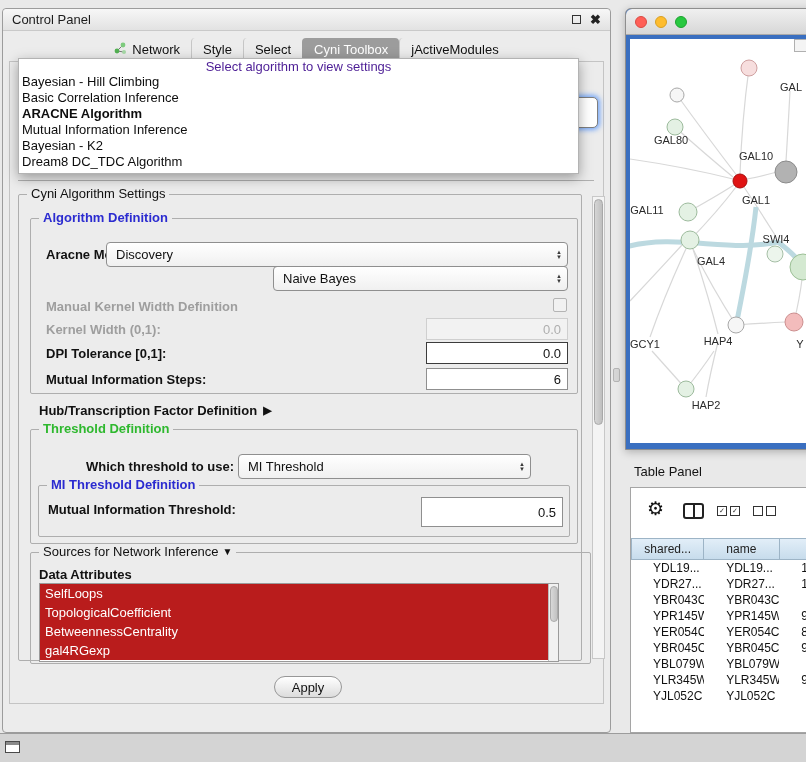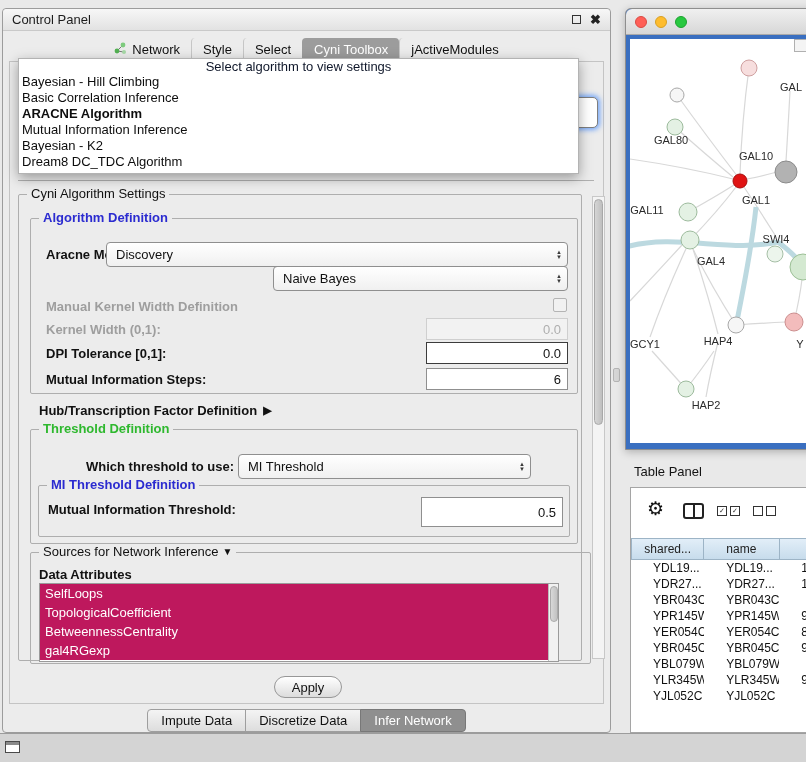--- a/index.html
+++ b/index.html
@@ -17,21 +17,21 @@
 
   .tabbar { position:absolute; left:0; right:0; top:29px; height:23px; display:flex; justify-content:center; align-items:stretch; }
   .tab { display:flex; align-items:center; gap:5px; padding:2px 11px; font-size:13px; color:#111; border-radius:4px 4px 0 0; }
   .tab + .tab { border-left:1px solid #c6c6c6; }
   .tab.active { background:#9c9c9c; color:#fff; border-left-color:transparent; }
 
   .content-frame { left:6px; top:52px; width:595px; height:643px; border:1px solid #c4c4c4; }
 
   
   #algo-overlay { left:15px; top:49px; width:561px; height:116px; background:#fff; border:1px solid #b3b3b3; box-shadow:0 4px 12px rgba(0,0,0,.35); z-index:20; }
-  .dd-placeholder { height:15px; line-height:15px; text-align:center; color:#0f172a; font-size:13px; }
+  .dd-placeholder { height:15px; line-height:15px; text-align:center; color:#4c1d95; font-size:13px; }
   .dd-item { height:16px; line-height:16px; padding-left:3px; font-size:13px; color:#0d0d0d; white-space:nowrap; }
   .dd-item.sel { font-weight:bold; }
 
   
   #algo-combo { left:22px; top:88px; width:573px; height:31px; background:#fff; border:1px solid #7e7e7e; border-radius:5px; box-shadow:0 0 5px 2px rgba(77,144,254,.75); z-index:5; }
   .hidden-grp-line { left:15px; top:171px; width:576px; height:0; border-top:1px solid #b0b0b0; z-index:1; }
 
   
   .grp { position:absolute; border:1px solid #aeaeae; border-radius:2px; }
   .grp-t { position:absolute; top:-9px; left:8px; background:#ececec; padding:0 4px; font-size:13px; white-space:nowrap; display:flex; align-items:center; gap:4px; }
@@ -45,21 +45,21 @@
   .combo .arrows { margin-left:auto; display:flex; flex-direction:column; align-items:center; justify-content:center; padding:0 5px; color:#3a3a3a; }
   .combo .arrows span { font-size:6px; line-height:5px; }
 
   .fld { position:absolute; display:flex; align-items:center; justify-content:flex-end; padding:0 6px; background:#fff; border:1px solid #8f8f8f; font-size:13px; }
   .fld.dis { background:#f2f2f2; border-color:#cfcfcf; color:#aeaeae; }
   .fld.strong { border:1.5px solid #3c3c3c; }
 
   .chk { position:absolute; width:14px; height:14px; background:#f1f1f1; border:1px solid #b4b4b4; border-radius:2px; }
 
   .attr-list { position:absolute; background:#fff; border:1px solid #9a9a9a; overflow:hidden; }
-  .attr-item { height:19px; line-height:19px; padding-left:5px; font-size:13px; background:#be185d; color:#fff; white-space:nowrap; }
+  .attr-item { height:19px; line-height:19px; padding-left:5px; font-size:13px; background:#b91c1c; color:#fff; white-space:nowrap; }
   .list-sb { position:absolute; top:0; bottom:0; width:11px; background:#f1f1f1; border-left:1px solid #bbb; }
   .list-sb .thumb { position:absolute; left:1px; right:1px; top:2px; height:36px; background:linear-gradient(90deg,#d8d8d8,#c2c2c2); border:1px solid #aaa; border-radius:5px; }
 
   .sb-track { position:absolute; background:#f4f4f4; border:1px solid #c8c8c8; }
   .sb-thumb { position:absolute; left:1px; right:1px; background:linear-gradient(90deg,#d5d5d5,#bfbfbf); border:1px solid #a8a8a8; border-radius:6px; }
 
   .btn-apply { left:271px; top:667px; width:68px; height:22px; display:flex; align-items:center; justify-content:center; background:linear-gradient(#ffffff,#dcdcdc); border:1px solid #979797; border-radius:11px; font-size:13px; }
 
   .btabs { position:absolute; left:0; right:0; top:700px; display:flex; justify-content:center; }
   .btab { padding:3px 13px; font-size:13px; border:1px solid #9e9e9e; background:linear-gradient(#f4f4f4,#dddddd); margin-left:-1px; }
@@ -232,25 +232,20 @@
         <div class="thumb"></div>
       </div>
   </div>
 
   <div class="sb-track" style="left:589px;top:187px;width:13px;height:463px;">
     <div class="sb-thumb" style="top:2px;height:226px;"></div>
   </div>
 
   <div class="btn-apply abs">Apply</div>
 
-  <div class="btabs">
-    <div class="btab">Impute Data</div>
-    <div class="btab">Discretize Data</div>
-    <div class="btab active">Infer Network</div>
-  </div>
 </div>
 
 <div id="splitter" class="abs"></div>
 
 <div id="netwin" class="abs">
   <div class="mactitle">
     <span class="light l-red"></span>
     <span class="light l-yel"></span>
     <span class="light l-grn"></span>
   </div>

